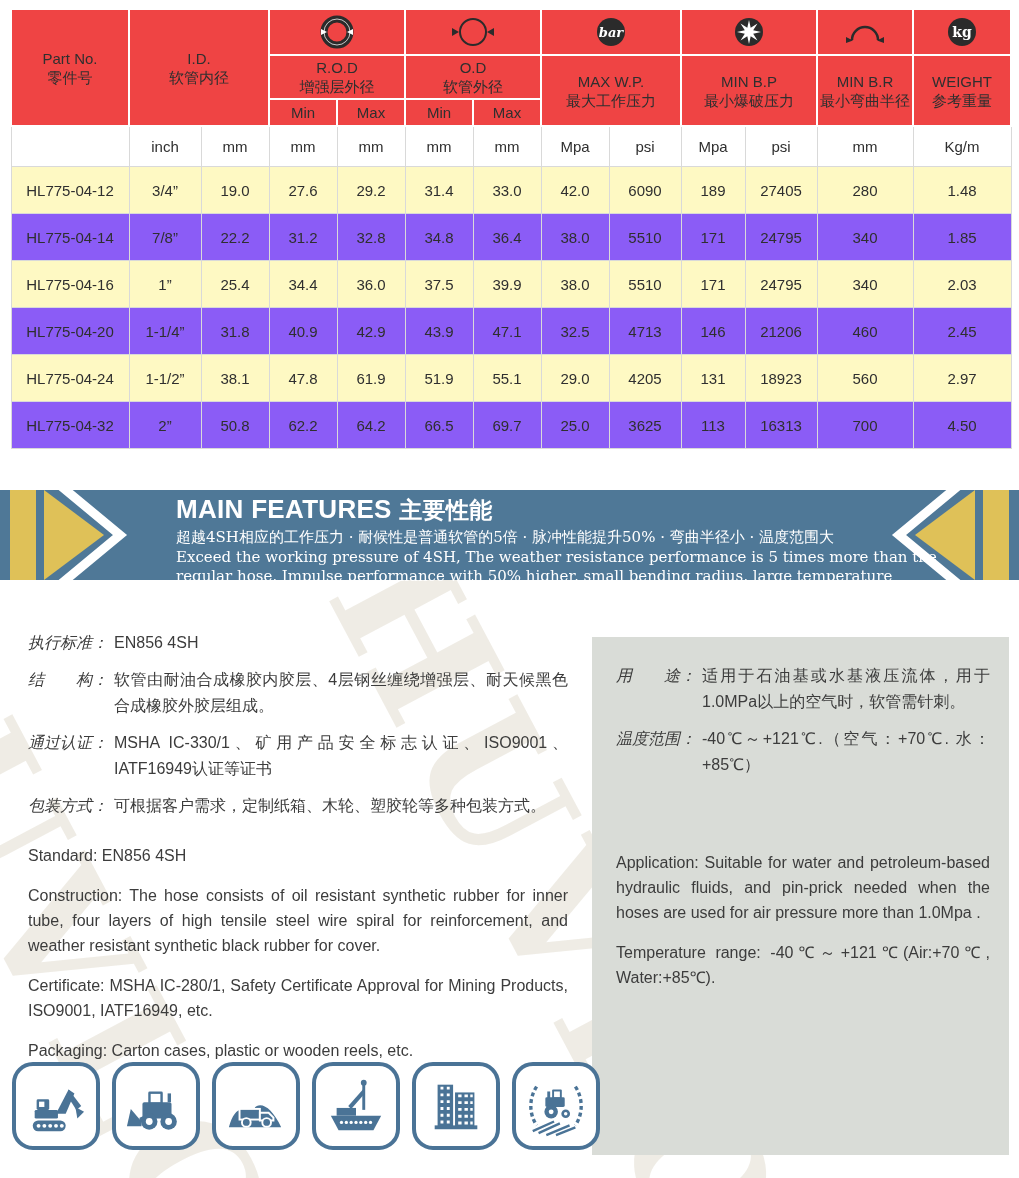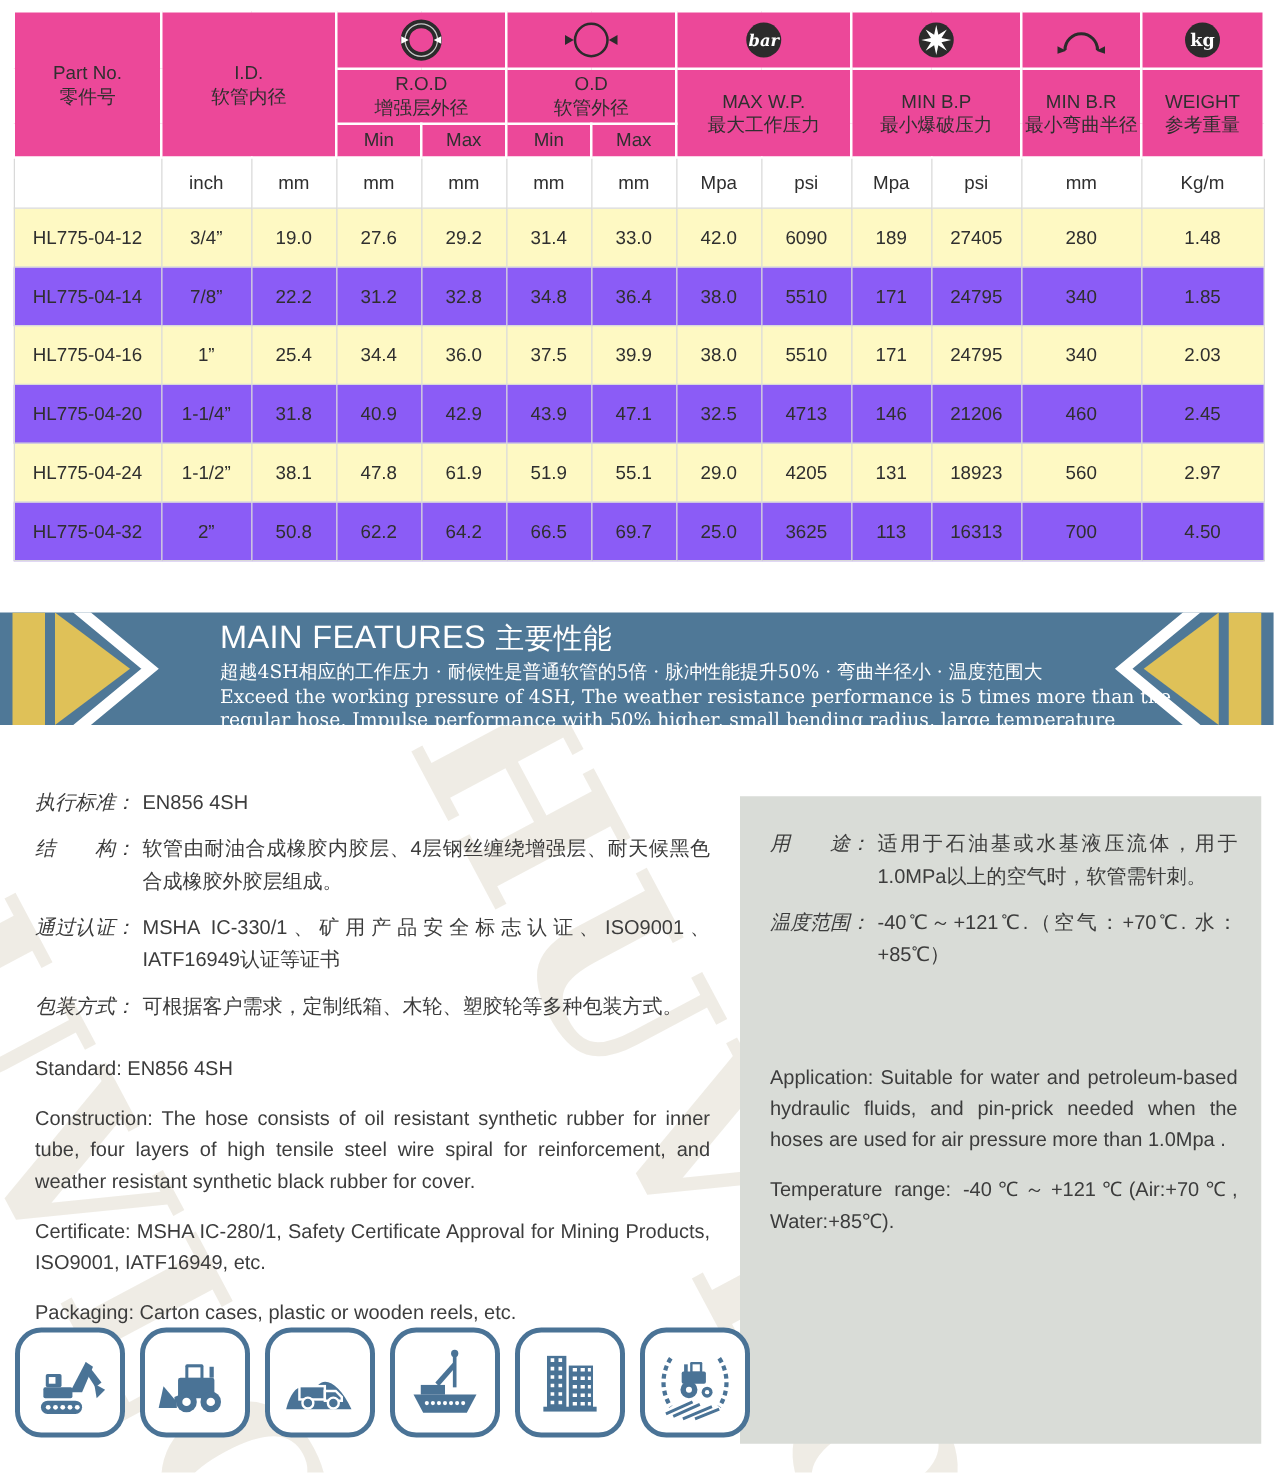--- a/index.html
+++ b/index.html
@@ -14,36 +14,36 @@
     transform-origin:0 0;pointer-events:none;letter-spacing:14px;
   }
   #wm1{left:-40px;top:540px;transform:rotate(62deg);}
   #wm2{left:465px;top:520px;transform:rotate(62deg);}
   
   table.spec{
     position:absolute;left:10px;top:8px;width:1000px;z-index:2;
     border-collapse:collapse;table-layout:fixed;
   }
   .spec th,.spec td{text-align:center;vertical-align:middle;padding:0;color:#2f2f2f;font-weight:normal;}
-  .spec thead th{background:#ec4899;border:2px solid #fff;font-size:15px;line-height:19px;}
+  .spec thead th{background:#ef4444;border:2px solid #fff;font-size:15px;line-height:19px;}
   .spec tr.icon-row th{height:44px;}
   .spec tr.label-row th{height:42px;}
   .spec tr.minmax-row th{height:25px;}
   .spec tbody td{border:1px solid #d9d9d9;font-size:15px;background:#fff;}
   .spec tbody tr.units-row td{height:39px;}
   .spec tbody tr.data-gray td{background:#fef9c3;height:46px;}
   .spec tbody tr.data-white td{background:#8b5cf6;height:46px;}
   .hdr-ic{display:block;margin:0 auto;}
   
   .banner{
     position:absolute;left:0;top:490px;width:1019px;height:90px;background:#4f7897;z-index:2;color:#fff;
   }
   .banner svg.deco{position:absolute;left:0;top:0;}
   .banner-text{position:absolute;left:176px;top:4px;right:80px;}
-  .banner-title{font-size:26px;font-weight:normal;line-height:30px;letter-spacing:0.3px;}
+  .banner-title{font-size:26px;font-weight:bold;line-height:30px;letter-spacing:0.3px;}
   .banner-title .cn{font-size:23px;}
   .banner-line-cn{font-family:"DejaVu Serif", serif;font-size:15px;line-height:21px;margin-top:2px;}
   .banner-line-en{font-family:"DejaVu Serif", serif;font-size:15px;line-height:19px;}
   
   .cn-left{position:absolute;left:28px;top:630px;width:540px;z-index:2;}
   .en-left{position:absolute;left:28px;top:843px;width:540px;z-index:2;}
   .kv{display:flex;margin-bottom:11px;font-size:16px;line-height:26px;}
   .kv .k{flex:0 0 auto;white-space:nowrap;margin-right:6px;font-style:italic;}
   .kv .v{flex:1 1 auto;text-align:justify;}
   .en-left p,.panel-en p{margin:0 0 15px;font-size:16px;line-height:25px;text-align:justify;}

